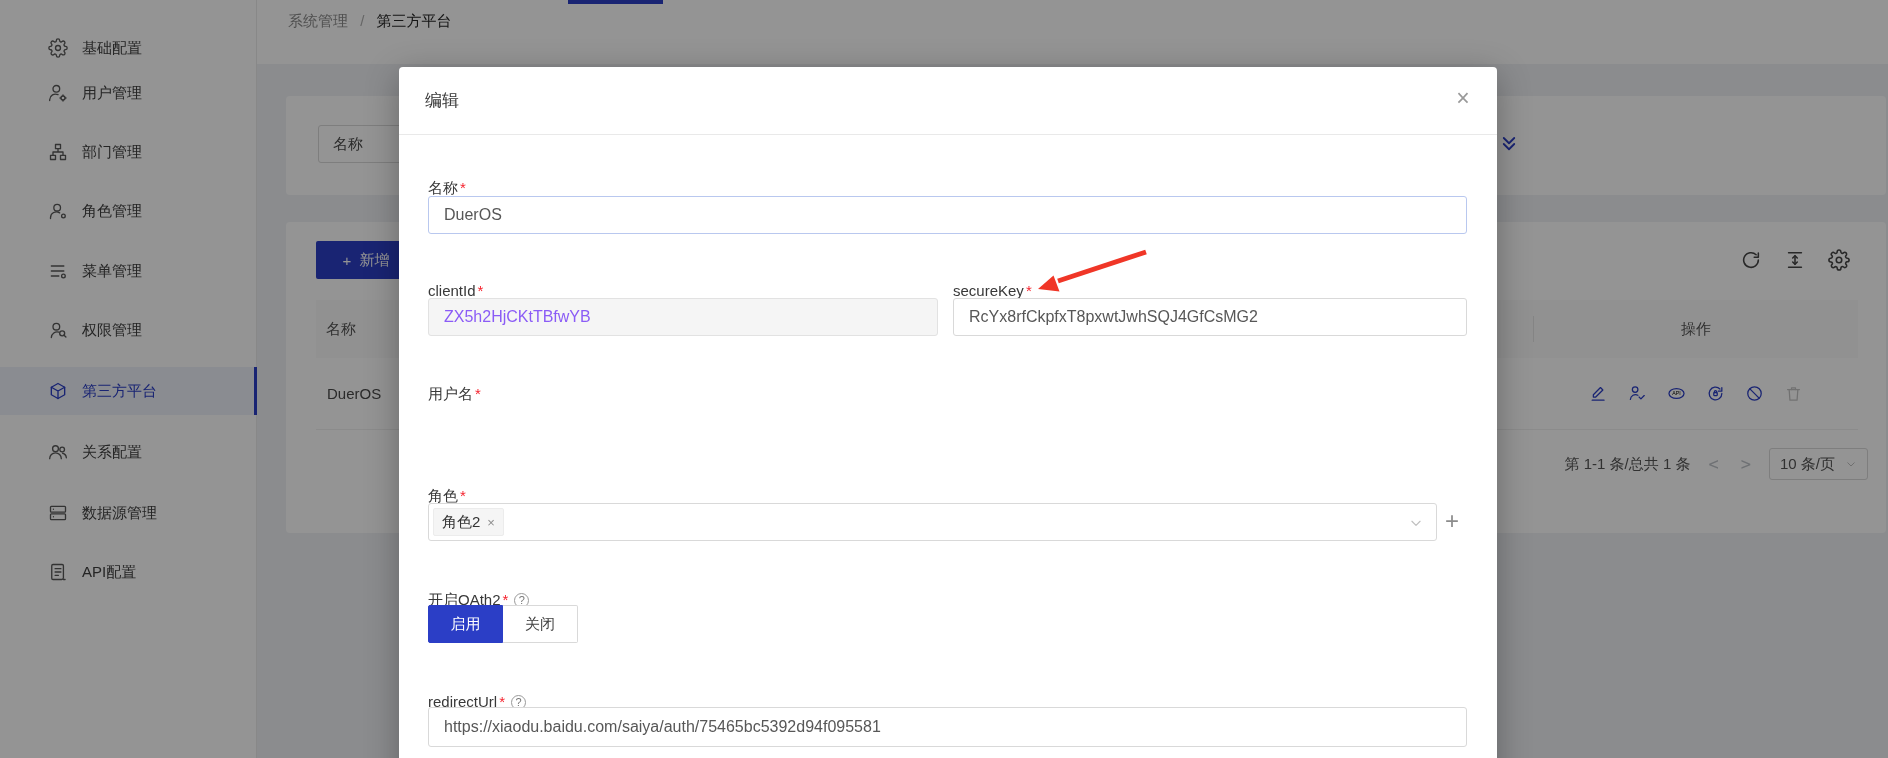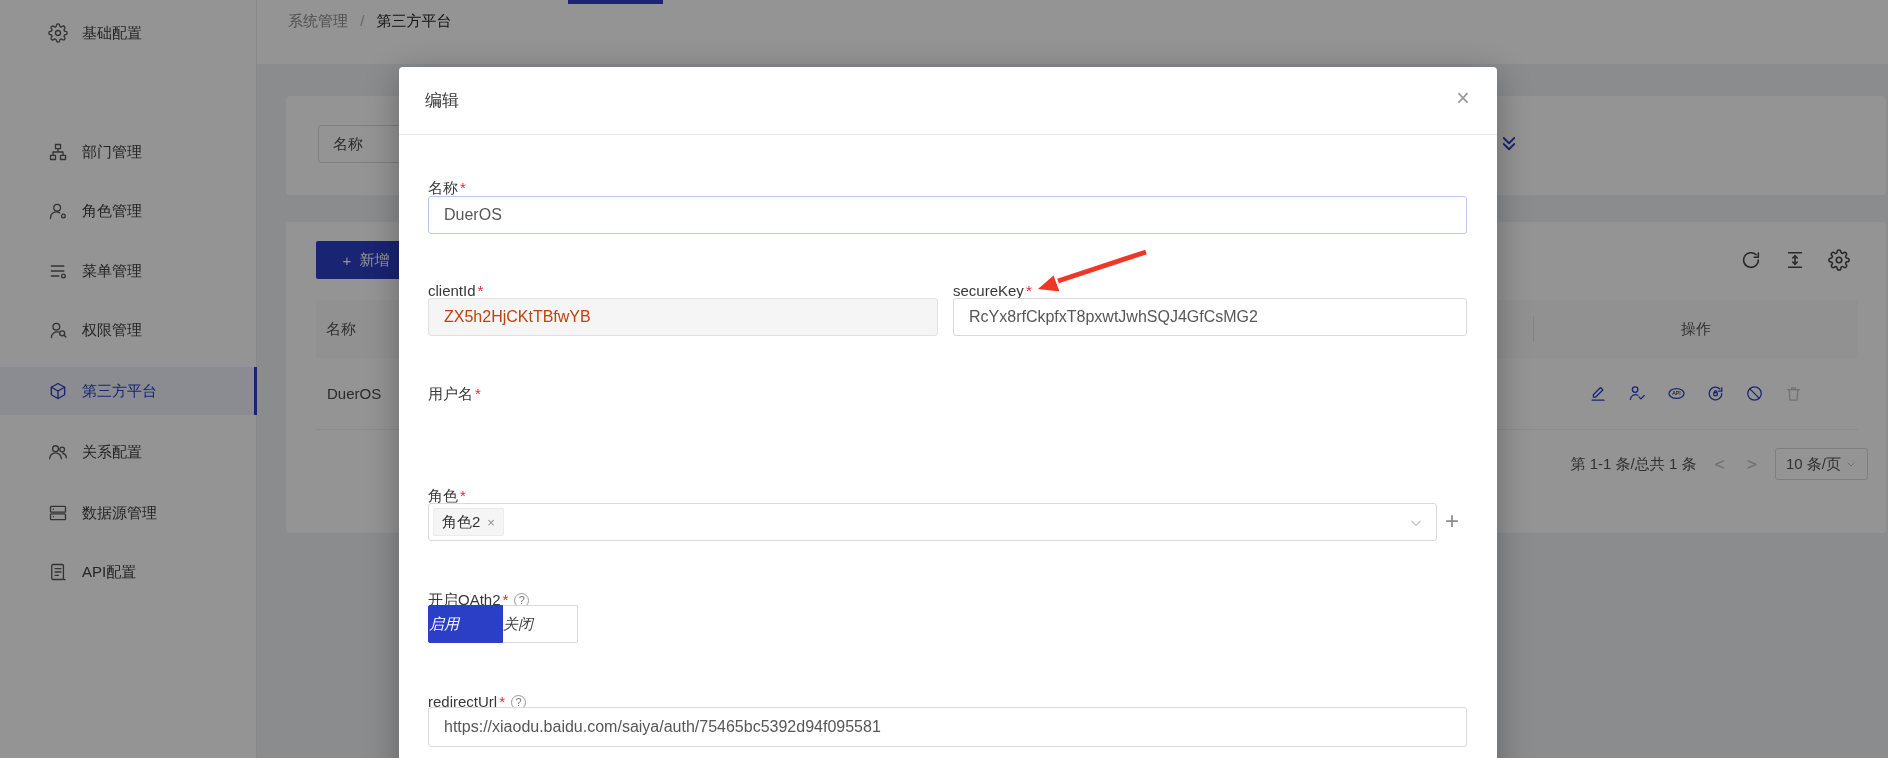--- a/index.html
+++ b/index.html
@@ -50,71 +50,80 @@
   .th-actions{flex:1;text-align:center;font-size:15px;color:#555;}
   .trow{position:absolute;left:30px;top:136px;width:1542px;height:72px;border-bottom:1px solid #f0f0f0;display:flex;align-items:center;}
   .td-name{padding-left:11px;font-size:15px;color:#4a4a4a;flex:0 0 1217px;}
   .td-actions{flex:1;display:flex;justify-content:center;gap:20px;align-items:center;}
   .act{width:19px;height:19px;cursor:pointer;}
   .act svg{width:19px;height:19px;stroke:var(--primary);fill:none;stroke-width:1.6;stroke-linecap:round;stroke-linejoin:round;}
   .act.disabled svg{stroke:#c3c3c3;}
 
   .pagination{position:absolute;right:18px;top:226px;display:flex;align-items:center;font-size:15px;color:#555;gap:14px;margin-left:20px;}
   .pg-arrow{color:#bfc3c9;font-size:17px;cursor:pointer;padding:0 4px;font-family:"DejaVu Sans Mono",monospace;}
-  .pg-size{border:1px solid var(--border);border-radius:3px;height:32px;display:flex;align-items:center;padding:0 10px;gap:4px;cursor:pointer;background:#fff;}
+  .pg-size{border:1px solid var(--border);border-radius:3px;height:32px;display:flex;align-items:center;padding:0 10px;gap:10px;cursor:pointer;background:#fff;}
   .pg-size svg{width:12px;height:12px;stroke:#bfbfbf;fill:none;stroke-width:2;}
 
   
   .mask{position:absolute;inset:0;background:rgba(0,0,0,0.42);z-index:40;}
   .modal{position:absolute;left:399px;top:67px;width:1098px;height:740px;background:#fff;border-radius:4px;box-shadow:0 8px 34px rgba(0,0,0,.3);z-index:50;}
   .m-title{position:absolute;left:26px;top:22px;font-size:17px;color:#333;}
   .m-close{position:absolute;left:1046px;top:14px;width:36px;height:36px;font-size:23px;color:#999;text-align:center;line-height:34px;cursor:pointer;}
   .m-divider{position:absolute;left:0;top:67px;width:1098px;height:1px;background:#e9e9e9;}
 
   .f-label{position:absolute;font-size:15px;color:#383838;margin-top:12px;}
   .f-label .req{color:var(--danger);margin-left:2px;}
   .help-circle{display:inline-block;width:15px;height:15px;border:1px solid #9a9a9a;border-radius:50%;font-size:11px;line-height:13px;text-align:center;color:#777;margin-left:6px;vertical-align:1px;}
   .f-input{position:absolute;height:38px;border:1px solid var(--border);border-radius:3px;font-size:16px;color:#575757;display:flex;align-items:center;padding-left:15px;background:#fff;}
   .f-input.blueb{border-color:#b9c8ef;}
-  .f-input.disabled{background:#f5f5f5;border-color:#e2e2e2;color:#c2410c;}
+  .f-input.disabled{background:#f5f5f5;border-color:#e2e2e2;color:#8b5cf6;}
 
   .role-select{position:absolute;left:29px;top:436px;width:1009px;height:38px;border:1px solid var(--border);border-radius:3px;display:flex;align-items:center;padding-left:4px;background:#fff;}
   .role-tag{display:flex;align-items:center;height:28px;background:#f5f5f5;border:1px solid #ececec;border-radius:2px;padding:0 8px;font-size:15px;color:#333;gap:7px;}
   .tag-x{color:#8c8c8c;font-size:13px;cursor:pointer;}
   .role-chevron{position:absolute;right:13px;top:12px;width:14px;height:14px;}
   .role-chevron svg{width:14px;height:14px;stroke:#bfbfbf;fill:none;stroke-width:2;stroke-linecap:round;stroke-linejoin:round;}
   .role-add{position:absolute;left:1046px;top:440px;font-size:24px;color:#8c8c8c;cursor:pointer;line-height:28px;}
 
-  .seg{position:absolute;top:538px;height:38px;width:75px;font-size:15px;display:flex;align-items:center;justify-content:flex-start;cursor:pointer;font-style:italic;}
+  .seg{position:absolute;top:538px;height:38px;width:75px;font-size:15px;display:flex;align-items:center;justify-content:center;cursor:pointer;}
   .seg.on{left:29px;background:var(--primary);color:#fff;border:1px solid var(--primary);border-radius:2px 0 0 2px;}
   .seg.off{left:104px;background:#fff;color:#404040;border:1px solid var(--border);border-left:none;border-radius:0 2px 2px 0;}
 
   .red-arrow{position:absolute;left:0;top:0;width:1888px;height:758px;z-index:60;pointer-events:none;}
 </style>
 </head>
 <body>
 
 <div class="app">
 
   <div class="topbar"></div>
   <div class="tab-indicator"></div>
   <div class="crumb-band"></div>
   <div class="breadcrumb">
     <span class="sec">系统管理</span>
     <span class="sep">/</span>
     <span class="cur">第三方平台</span>
   </div>
 
   <div class="sidebar">
-    <div class="side-item" style="top:9px">
+    <div class="side-item" style="top:24px">
       <svg viewBox="0 0 24 24">
           <circle cx="12" cy="12" r="3"></circle>
           <path d="M19.4 15a1.65 1.65 0 0 0 .33 1.82l.06.06a2 2 0 1 1-2.83 2.83l-.06-.06a1.65 1.65 0 0 0-1.82-.33 1.65 1.65 0 0 0-1 1.51V21a2 2 0 1 1-4 0v-.09A1.65 1.65 0 0 0 9 19.4a1.65 1.65 0 0 0-1.82.33l-.06.06a2 2 0 1 1-2.83-2.83l.06-.06a1.65 1.65 0 0 0 .33-1.82 1.65 1.65 0 0 0-1.51-1H3a2 2 0 1 1 0-4h.09A1.65 1.65 0 0 0 4.6 9a1.65 1.65 0 0 0-.33-1.82l-.06-.06a2 2 0 1 1 2.83-2.83l.06.06a1.65 1.65 0 0 0 1.82.33H9a1.65 1.65 0 0 0 1-1.51V3a2 2 0 1 1 4 0v.09a1.65 1.65 0 0 0 1 1.51 1.65 1.65 0 0 0 1.82-.33l.06-.06a2 2 0 1 1 2.83 2.83l-.06.06a1.65 1.65 0 0 0-.33 1.82V9a1.65 1.65 0 0 0 1.51 1H21a2 2 0 1 1 0 4h-.09a1.65 1.65 0 0 0-1.51 1z"></path>
         </svg>
       <span class="lbl">基础配置</span>
+    </div>
+    <div class="side-item" style="top:69px">
+      <svg viewBox="0 0 24 24">
+          <circle cx="10" cy="7" r="4"></circle>
+          <path d="M2 21v-1a7 7 0 0 1 10-6"></path>
+          <circle cx="18" cy="18" r="2.4"></circle>
+          <path d="M18 14.4v1M18 20.6v1M21.6 18h-1M15.4 18h-1"></path>
+        </svg>
+      <span class="lbl">用户管理</span>
     </div>
     <div class="side-item" style="top:128px">
       <svg viewBox="0 0 24 24">
           <rect x="9" y="3" width="6" height="5"></rect>
           <rect x="3" y="16" width="6" height="5"></rect>
           <rect x="15" y="16" width="6" height="5"></rect>
           <path d="M12 8v4M6 16v-4h12v4"></path>
         </svg>
       <span class="lbl">部门管理</span>
     </div>

